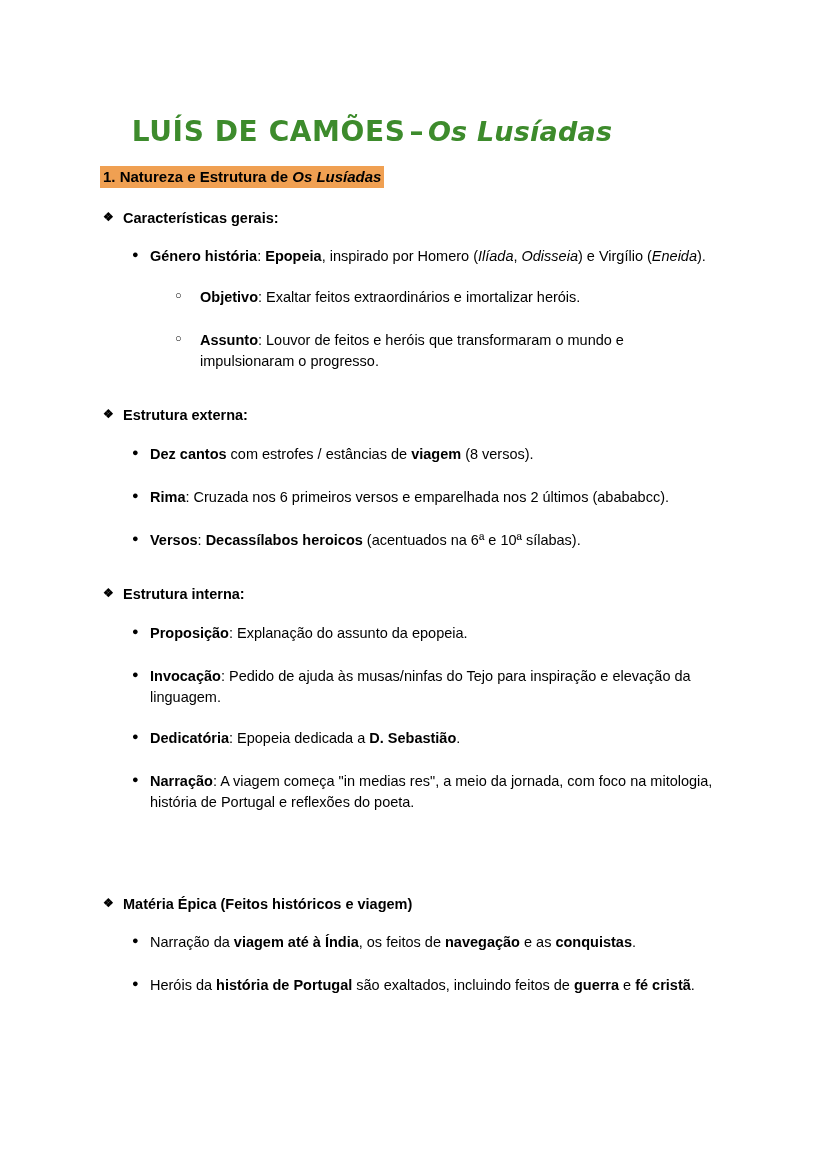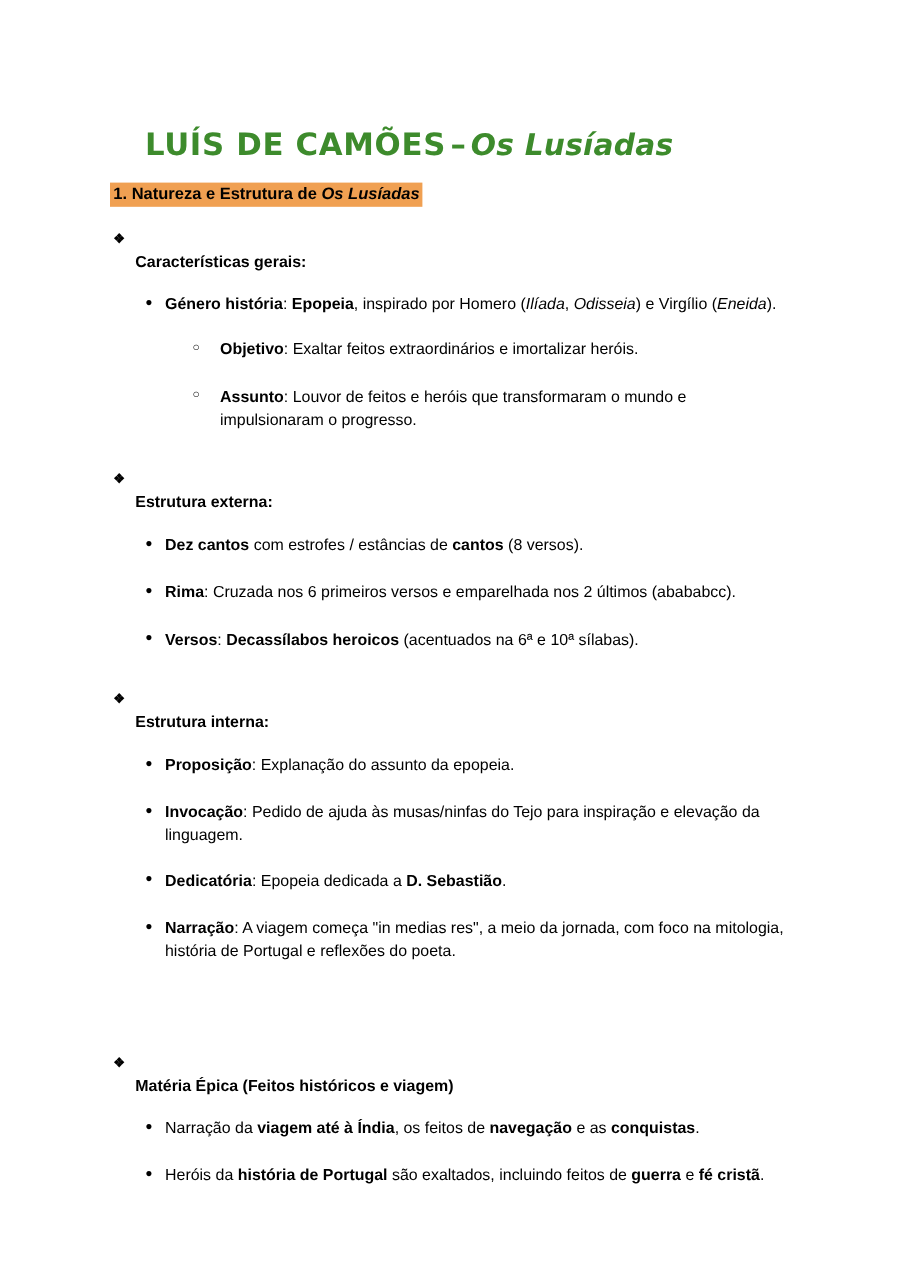--- a/index.html
+++ b/index.html
@@ -80,21 +80,21 @@
     font-weight: bold;
     line-height: 1.35;
   }
   .lvl1 .marker {
     width: 20px;
     flex: 0 0 20px;
     font-size: 12px;
     line-height: 1.45;
     color: #000;
   }
-  .lvl1 .body { flex: 1 1 auto; margin-top: 21px; }
+  .lvl1 .body { flex: 1 1 auto; }
 
   .lvl2 {
     padding-left: 132px;
     margin: 0;
     display: flex;
     font-size: 14.5px;
     line-height: 1.45;
   }
   .lvl2 .marker {
     width: 18px;
@@ -180,21 +180,21 @@
 
   <div class="lvl1">
     <span class="marker">❖</span>
     <span class="body">Estrutura externa:</span>
   </div>
 
   <div class="sp-18"></div>
 
   <div class="lvl2">
     <span class="marker">●</span>
-    <span class="body"><b>Dez cantos</b> com estrofes / estâncias de <b>cantos</b> (8 versos).</span>
+    <span class="body"><b>Dez cantos</b> com estrofes / estâncias de <b>viagem</b> (8 versos).</span>
   </div>
 
   <div class="sp-22"></div>
 
   <div class="lvl2">
     <span class="marker">●</span>
     <span class="body"><b>Rima</b>: Cruzada nos 6 primeiros versos e emparelhada nos 2 últimos (abababcc).</span>
   </div>
 
   <div class="sp-22"></div>

